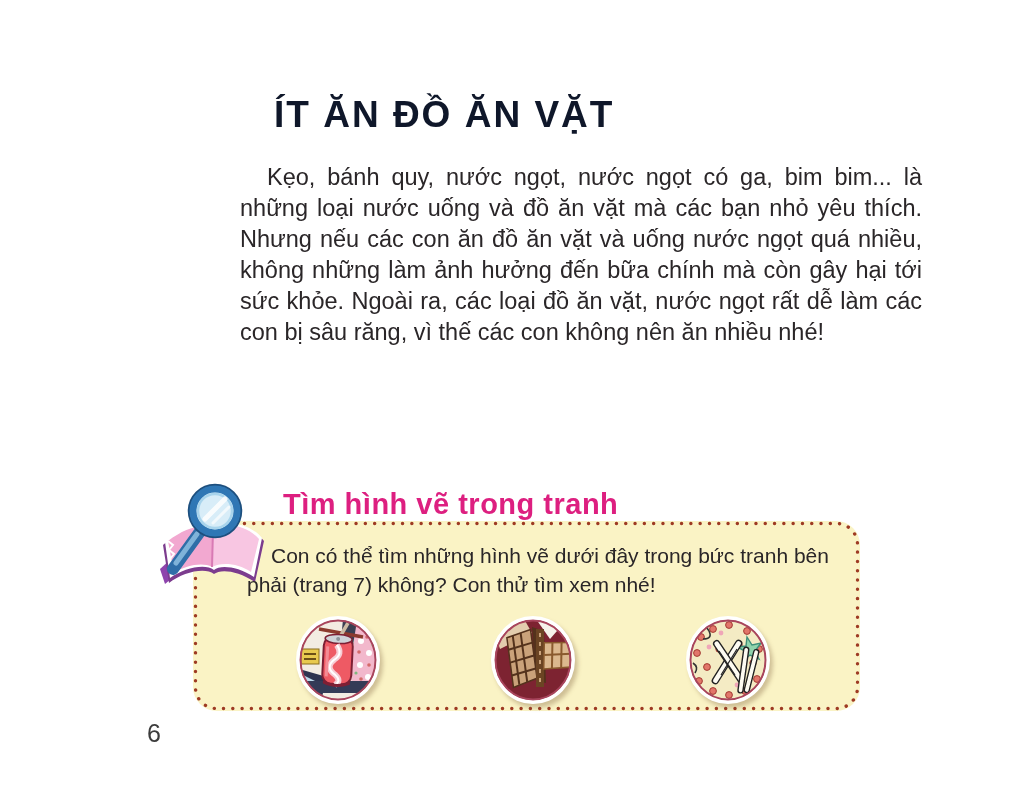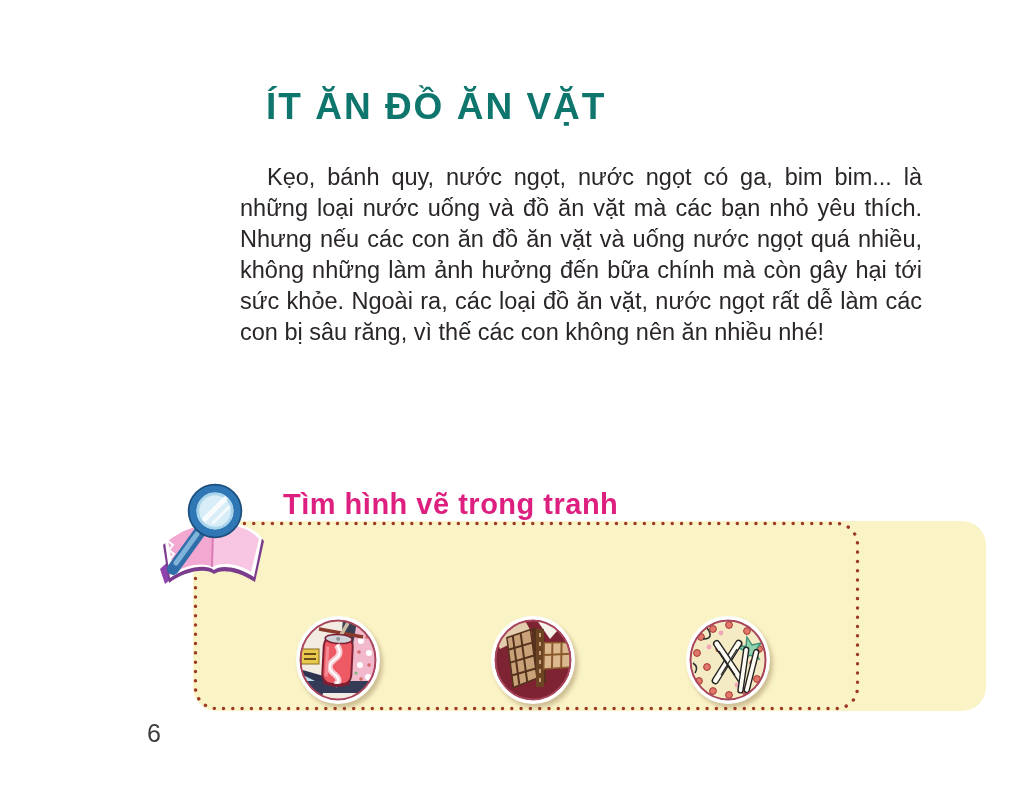--- a/index.html
+++ b/index.html
@@ -1,31 +1,31 @@
 <!DOCTYPE html>
 <html><head>
 <meta charset="utf-8">
 <style>
   html,body{margin:0;padding:0;}
   body{
     width:1035px;height:800px;position:relative;background:#ffffff;
     font-family:"Liberation Sans",sans-serif;overflow:hidden;
   }
   .page-title{
-    position:absolute;left:258px;top:78px;margin:8px;
+    position:absolute;left:258px;top:78px;margin:16px;
     font-size:37px;font-weight:bold;letter-spacing:2px;
-    color:#0f766e;font-family:"Liberation Sans",sans-serif;
+    color:#0f172a;font-family:"Liberation Sans",sans-serif;
   }
   .article-body{
     position:absolute;left:228px;top:150px;width:682px;margin:12px;
     font-size:23.5px;line-height:31px;color:#2a2628;
     text-align:justify;text-indent:27px;
   }
   .find-box{
-    position:absolute;left:193px;top:521px;width:793px;height:190px;
+    position:absolute;left:193px;top:521px;width:667px;height:190px;
     background:#faf3c5;border-radius:24px;
   }
   .dotted-border{position:absolute;left:0;top:0;pointer-events:none;}
   .activity-heading{
     position:absolute;left:90px;top:-33px;margin:0;white-space:nowrap;
     font-size:29px;font-weight:bold;color:#dd1f80;letter-spacing:.5px;
   }
   .book-magnifier{position:absolute;left:-36px;top:-40px;}
   .activity-instruction{
     position:absolute;left:54px;top:20px;width:606px;margin:0;
@@ -73,20 +73,21 @@
     <line x1="42" y1="52" x2="16" y2="88" stroke="#2f6ea8" stroke-width="12" stroke-linecap="round"></line>
     <line x1="40" y1="53" x2="19" y2="82" stroke="#7fb3d9" stroke-width="5" stroke-linecap="round"></line>
 
     <circle cx="58" cy="30" r="26" fill="none" stroke="#1d4f7e" stroke-width="2.5"></circle>
     <circle cx="58" cy="30" r="22" fill="#d8edf8" stroke="#2f77b5" stroke-width="7"></circle>
     <circle cx="58" cy="30" r="17" fill="none" stroke="#a8d4ec" stroke-width="2.5"></circle>
     <line x1="48" y1="38" x2="68" y2="18" stroke="#ffffff" stroke-width="5" stroke-linecap="round" opacity="0.85"></line>
     <line x1="56" y1="42" x2="72" y2="26" stroke="#ffffff" stroke-width="3" stroke-linecap="round" opacity="0.7"></line>
   </svg>
 
+  <p class="activity-instruction">Con có thể tìm những hình vẽ dưới đây trong bức tranh bên phải (trang 7) không? Con thử tìm xem nhé!</p>
 
   <div class="thumb thumb-1">
     <svg width="78" height="82" viewBox="0 0 78 82">
       <defs>
           <clipPath id="c1">
             <ellipse cx="39" cy="41" rx="38" ry="40"></ellipse>
           </clipPath>
         </defs>
       <g clip-path="url(#c1)">
         <rect width="78" height="82" fill="#f3ece2"></rect>

